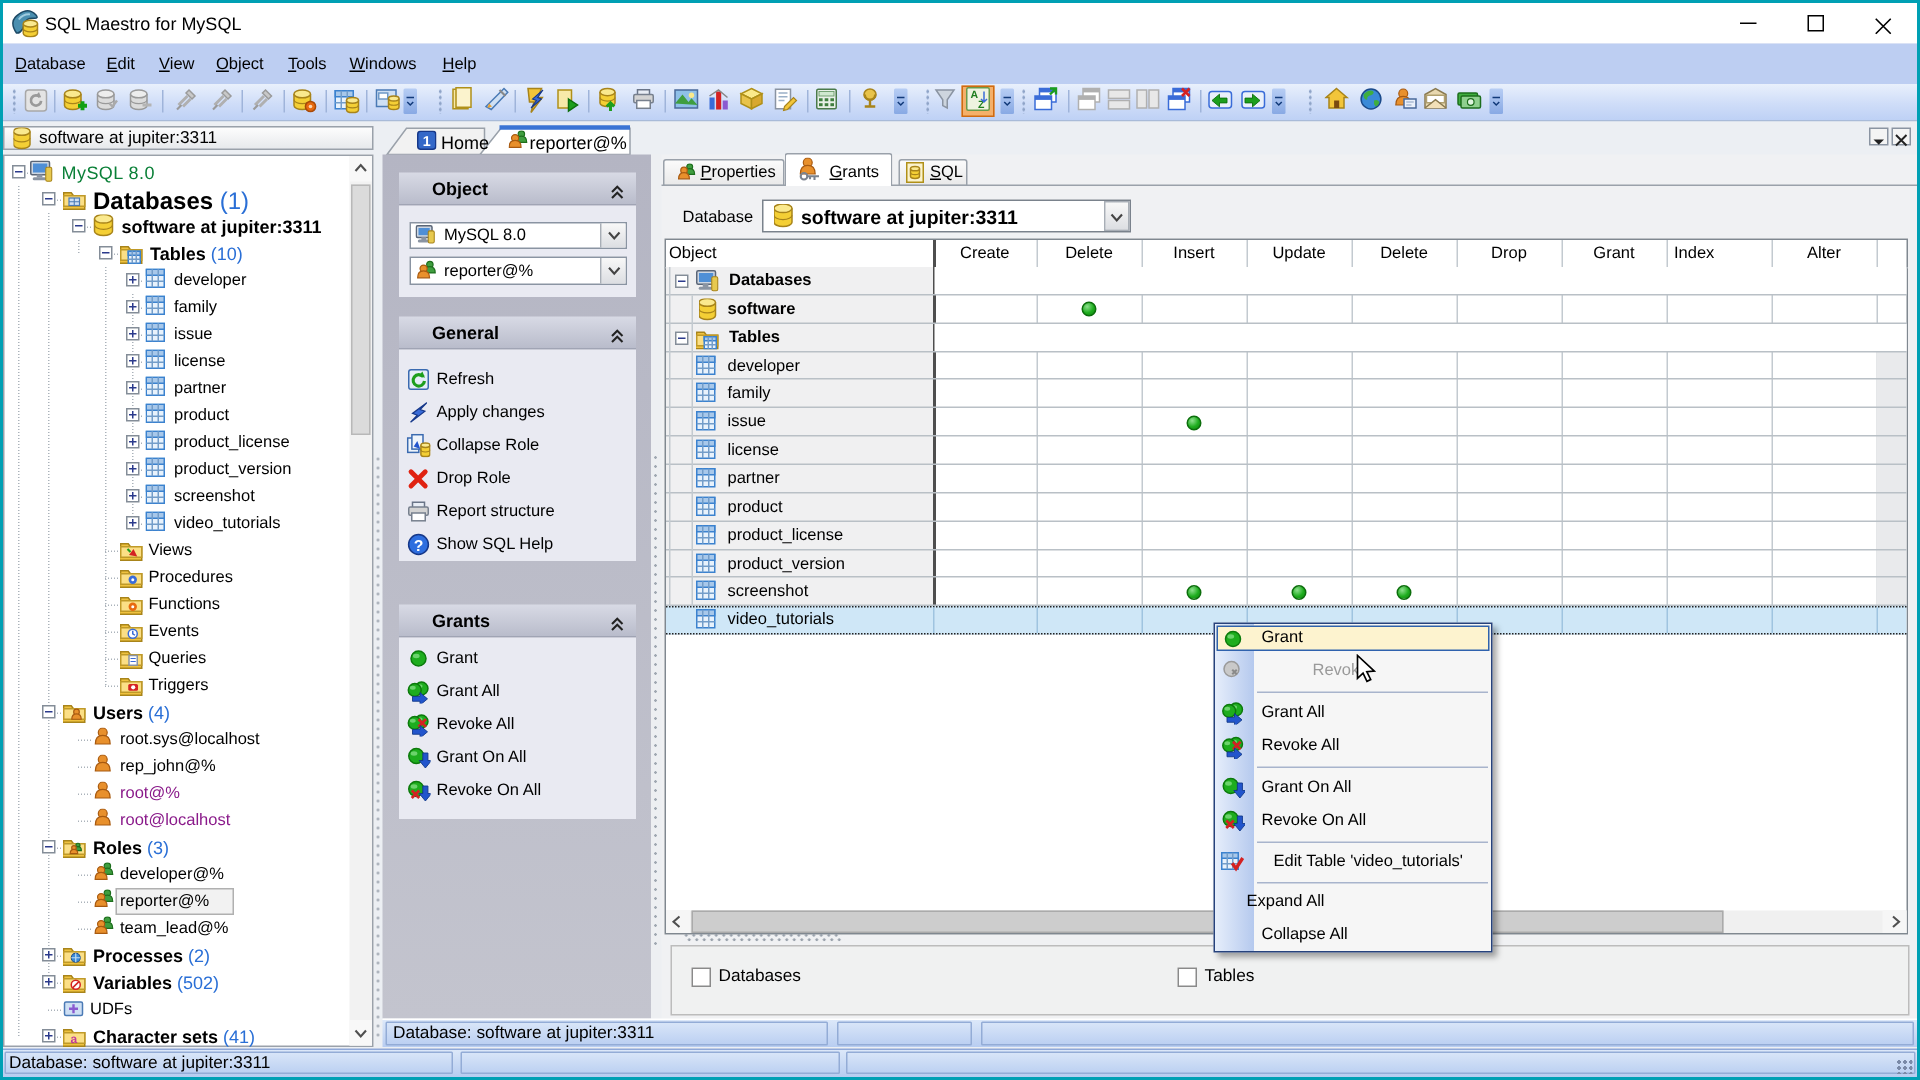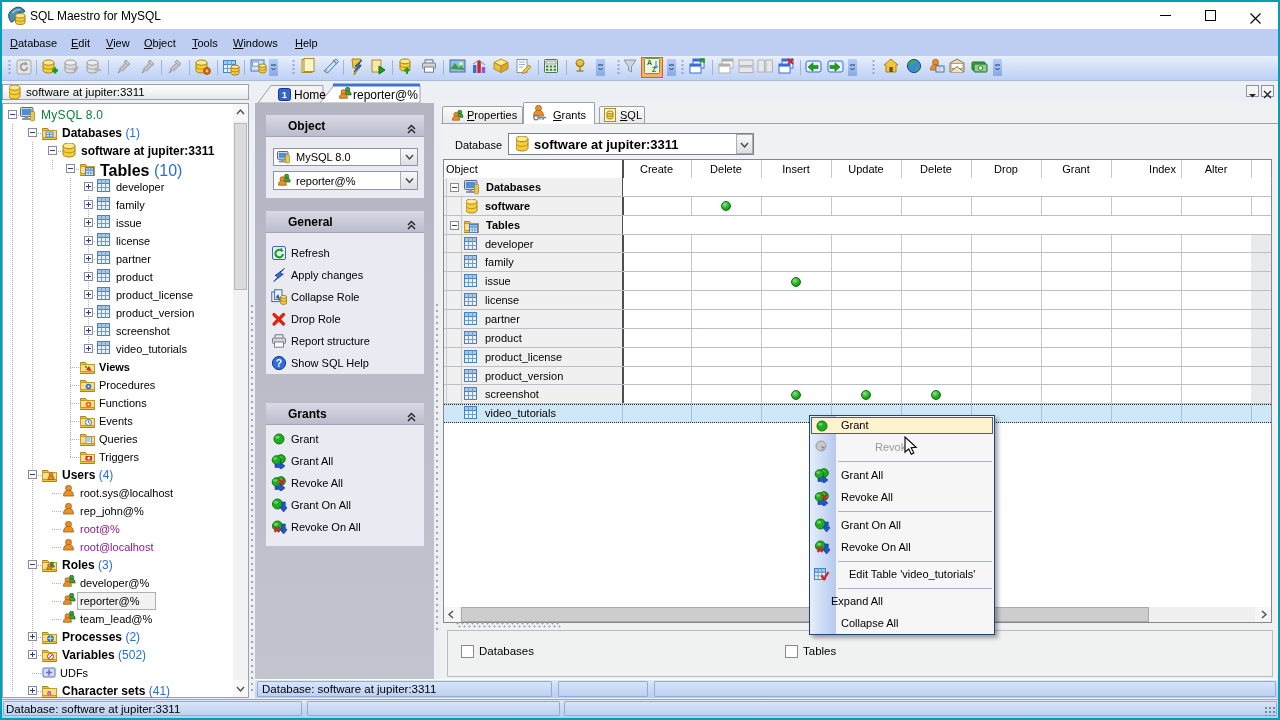--- a/index.html
+++ b/index.html
@@ -363,21 +363,21 @@
     <i></i>
   </div>
 <div class="abs" style="left:42px;top:125px;z-index:2"><svg width="17" height="16" viewBox="0 0 17 16">
       <g transform="translate(0,1)">
         <path d="M0.5 2.5 h5 l1.5 2 h7.5 v9 h-15 z" fill="#efc23f" stroke="#a8841a" stroke-width="1"></path>
         <path d="M0.5 4.5 h14 v7 h-14 z" fill="#fbdf86" stroke="#c09a28" stroke-width="1"></path>
         <rect x="4" y="6" width="7" height="5" fill="#cfe0f4" stroke="#4a7ab5" stroke-width="0.8"></rect>
         <path d="M7.5 6 v5 M4 8.5 h7" stroke="#4a7ab5" stroke-width="0.7"></path>
       </g>
     </svg></div>
-<div class="abs" style="left:62px;top:126px;color:#000;font-weight:bold;font-size:12px;white-space:nowrap;z-index:2">Databases <span class="cnt">(1)</span></div>
+<div class="abs" style="left:62px;top:126px;color:#000;font-weight:bold;font-size:16px;white-space:nowrap;z-index:2">Databases <span class="cnt">(1)</span></div>
 <div class="ebox" style="left:28px;top:128px">
     <i></i>
   </div>
 <div class="abs" style="left:62px;top:143px;z-index:2"><svg width="17" height="16" viewBox="0 0 17 16">
       <g transform="translate(1,0)">
         <path d="M0 2.857142857142857 v8.285714285714285 a6.0 2.857142857142857 0 0 0 12 0 v-8.285714285714285" fill="#f4cf35" stroke="#a8841a" stroke-width="1"></path>
         <ellipse cx="6.0" cy="2.857142857142857" rx="6.0" ry="2.857142857142857" fill="#fae98e" stroke="#a8841a" stroke-width="1"></ellipse>
         <path d="M0 7.0 a6.0 2.857142857142857 0 0 0 12 0" fill="none" stroke="#a8841a" stroke-width="0.8"></path>
       </g>
     </svg></div>
@@ -389,21 +389,21 @@
       <g transform="translate(0,1)">
         <path d="M0.5 2.5 h5 l1.5 2 h7.5 v9 h-15 z" fill="#efc23f" stroke="#a8841a" stroke-width="1"></path>
         <path d="M0.5 4.5 h14 v7 h-14 z" fill="#fbdf86" stroke="#c09a28" stroke-width="1"></path>
         <g transform="translate(5,5)">
           <rect x="0.5" y="0.5" width="8" height="8" fill="#e8f2fc" stroke="#3b82cf"></rect>
           <rect x="0.5" y="0.5" width="8" height="2.6666666666666665" fill="#a8c8ea" stroke="#3b82cf"></rect>
           <path d="M3.1666666666666665 0.5 v8 M5.833333333333333 0.5 v8 M0.5 5.833333333333333 h8" stroke="#739dc9" fill="none"></path>
         </g>
       </g>
     </svg></div>
-<div class="abs" style="left:100px;top:162px;color:#000;font-weight:bold;font-size:16px;white-space:nowrap;z-index:2">Tables <span class="cnt">(10)</span></div>
+<div class="abs" style="left:100px;top:162px;color:#000;font-weight:bold;font-size:12px;white-space:nowrap;z-index:2">Tables <span class="cnt">(10)</span></div>
 <div class="ebox" style="left:66px;top:164px">
     <i></i>
   </div>
 <div class="abs" style="left:97px;top:179px;z-index:2"><svg width="17" height="16" viewBox="0 0 17 16">
       <g transform="translate(0,0)">
         <rect x="0.5" y="0.5" width="12" height="12" fill="#e8f2fc" stroke="#3b82cf"></rect>
         <rect x="0.5" y="0.5" width="12" height="4.0" fill="#a8c8ea" stroke="#3b82cf"></rect>
         <path d="M4.5 0.5 v12 M8.5 0.5 v12 M0.5 8.5 h12" stroke="#739dc9" fill="none"></path>
       </g>
     </svg></div>
@@ -521,21 +521,21 @@
     <i class="v"></i>
   </div>
 <div class="abs" style="left:80px;top:359px;z-index:2"><svg width="17" height="16" viewBox="0 0 17 16">
       <g transform="translate(0,1)">
         <path d="M0.5 2.5 h5 l1.5 2 h7.5 v9 h-15 z" fill="#efc23f" stroke="#a8841a" stroke-width="1"></path>
         <path d="M0.5 4.5 h14 v7 h-14 z" fill="#fbdf86" stroke="#c09a28" stroke-width="1"></path>
         <path d="M6 10 l3-4 2.5 5z" fill="#d42222"></path>
         <path d="M5 6 l2 2" stroke="#1d9e1d" stroke-width="1.4"></path>
       </g>
     </svg></div>
-<div class="abs" style="left:99px;top:361px;color:#000;font-weight:bold;font-size:11px;white-space:nowrap;z-index:2">Views</div>
+<div class="abs" style="left:99px;top:361px;color:#000;font-weight:normal;font-size:11px;white-space:nowrap;z-index:2">Views</div>
 <div class="abs" style="left:80px;top:377px;z-index:2"><svg width="17" height="16" viewBox="0 0 17 16">
       <g transform="translate(0,1)">
         <path d="M0.5 2.5 h5 l1.5 2 h7.5 v9 h-15 z" fill="#efc23f" stroke="#a8841a" stroke-width="1"></path>
         <path d="M0.5 4.5 h14 v7 h-14 z" fill="#fbdf86" stroke="#c09a28" stroke-width="1"></path>
         <circle cx="8.5" cy="8.5" r="2.8" fill="#3a6cd8"></circle>
         <circle cx="8.5" cy="8.5" r="1" fill="#fff"></circle>
       </g>
     </svg></div>
 <div class="abs" style="left:99px;top:379px;color:#000;font-weight:normal;font-size:11px;white-space:nowrap;z-index:2">Procedures</div>
 <div class="abs" style="left:80px;top:395px;z-index:2"><svg width="17" height="16" viewBox="0 0 17 16">
@@ -909,21 +909,21 @@
     </svg></div>
 <div class="abs" style="left:443px;top:159px;width:829px;height:464px;background:#fff;border:1px solid #808890"></div>
 <div class="abs t11" style="left:446px;top:163px">Object</div>
 <div class="abs t11" style="left:626.5px;top:163px;width:60px;text-align:center">Create</div>
 <div class="abs t11" style="left:696.0px;top:163px;width:60px;text-align:center">Delete</div>
 <div class="abs t11" style="left:766.0px;top:163px;width:60px;text-align:center">Insert</div>
 <div class="abs t11" style="left:836.0px;top:163px;width:60px;text-align:center">Update</div>
 <div class="abs t11" style="left:906.0px;top:163px;width:60px;text-align:center">Delete</div>
 <div class="abs t11" style="left:976.0px;top:163px;width:60px;text-align:center">Drop</div>
 <div class="abs t11" style="left:1046.0px;top:163px;width:60px;text-align:center">Grant</div>
-<div class="abs t11" style="left:1116.0px;top:163px;width:60px;text-align:right">Index</div>
+<div class="abs t11" style="left:1116.0px;top:163px;width:60px;text-align:left">Index</div>
 <div class="abs t11" style="left:1186.0px;top:163px;width:60px;text-align:center">Alter</div>
 <div class="abs" style="left:443px;top:178px;width:829px;height:1px;background:#aab1b8"></div>
 <div class="abs" style="left:622px;top:160px;width:2px;height:263px;background:#4e4e4e"></div>
 <div class="abs" style="left:691px;top:160px;width:1px;height:263px;background:#c3cad0"></div>
 <div class="abs" style="left:761px;top:160px;width:1px;height:263px;background:#c3cad0"></div>
 <div class="abs" style="left:831px;top:160px;width:1px;height:263px;background:#c3cad0"></div>
 <div class="abs" style="left:901px;top:160px;width:1px;height:263px;background:#c3cad0"></div>
 <div class="abs" style="left:971px;top:160px;width:1px;height:263px;background:#c3cad0"></div>
 <div class="abs" style="left:1041px;top:160px;width:1px;height:263px;background:#c3cad0"></div>
 <div class="abs" style="left:1111px;top:160px;width:1px;height:263px;background:#c3cad0"></div>

